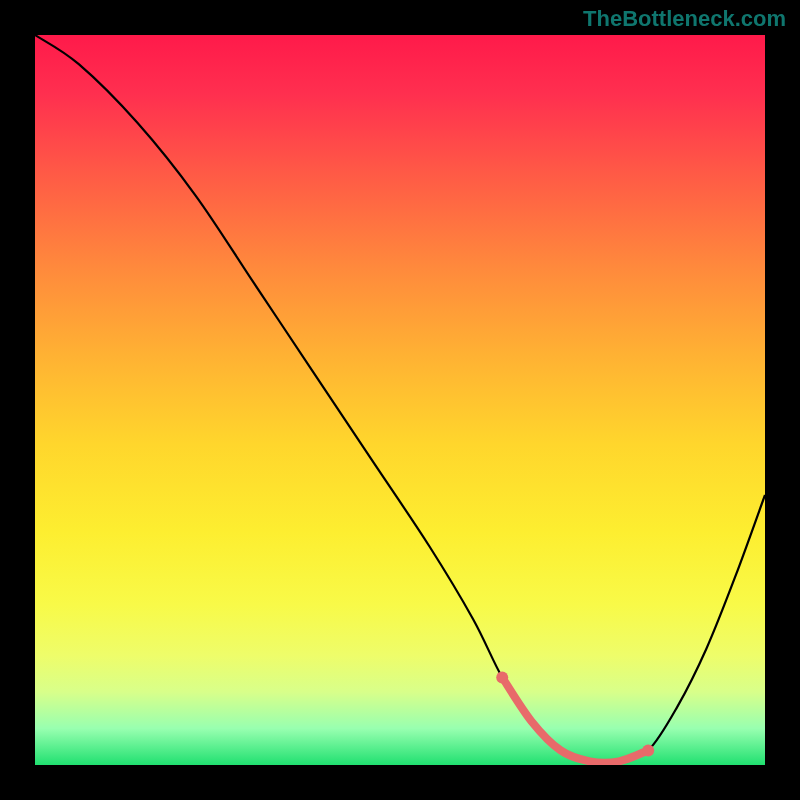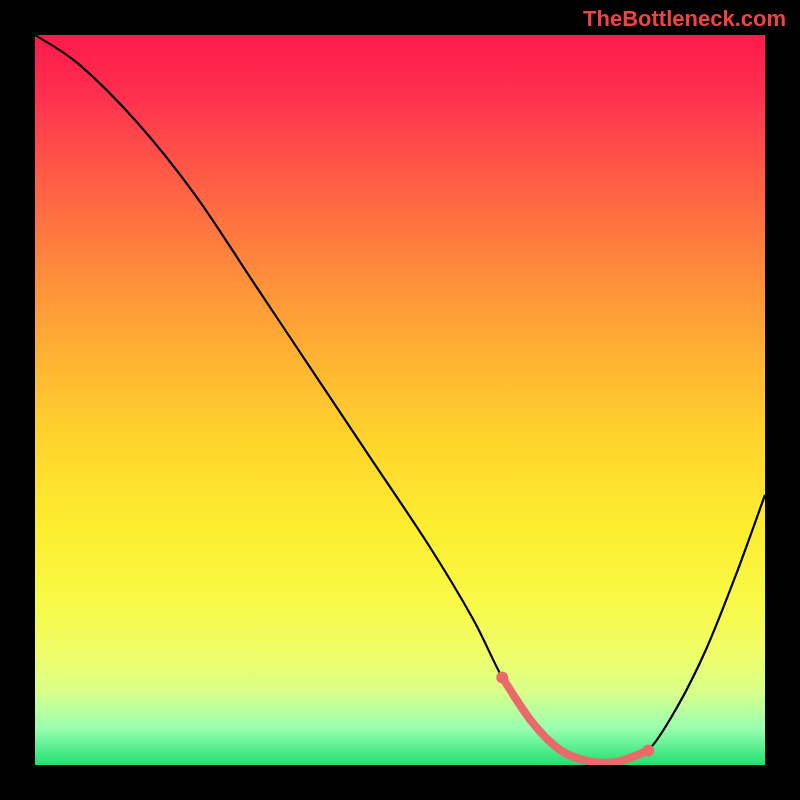--- a/index.html
+++ b/index.html
@@ -8,21 +8,21 @@
     height: 800px;
     background: #000;
     position: relative;
     overflow: hidden;
     font-family: Arial, sans-serif;
   }
   .watermark {
     position: absolute;
     top: 6px;
     right: 14px;
-    color: #ef4444;
+    color: #0f766e;
     font-size: 22px;
     font-weight: bold;
     z-index: 10;
   }
   .plot-area {
     position: absolute;
     left: 35px;
     top: 35px;
     width: 730px;
     height: 730px;

